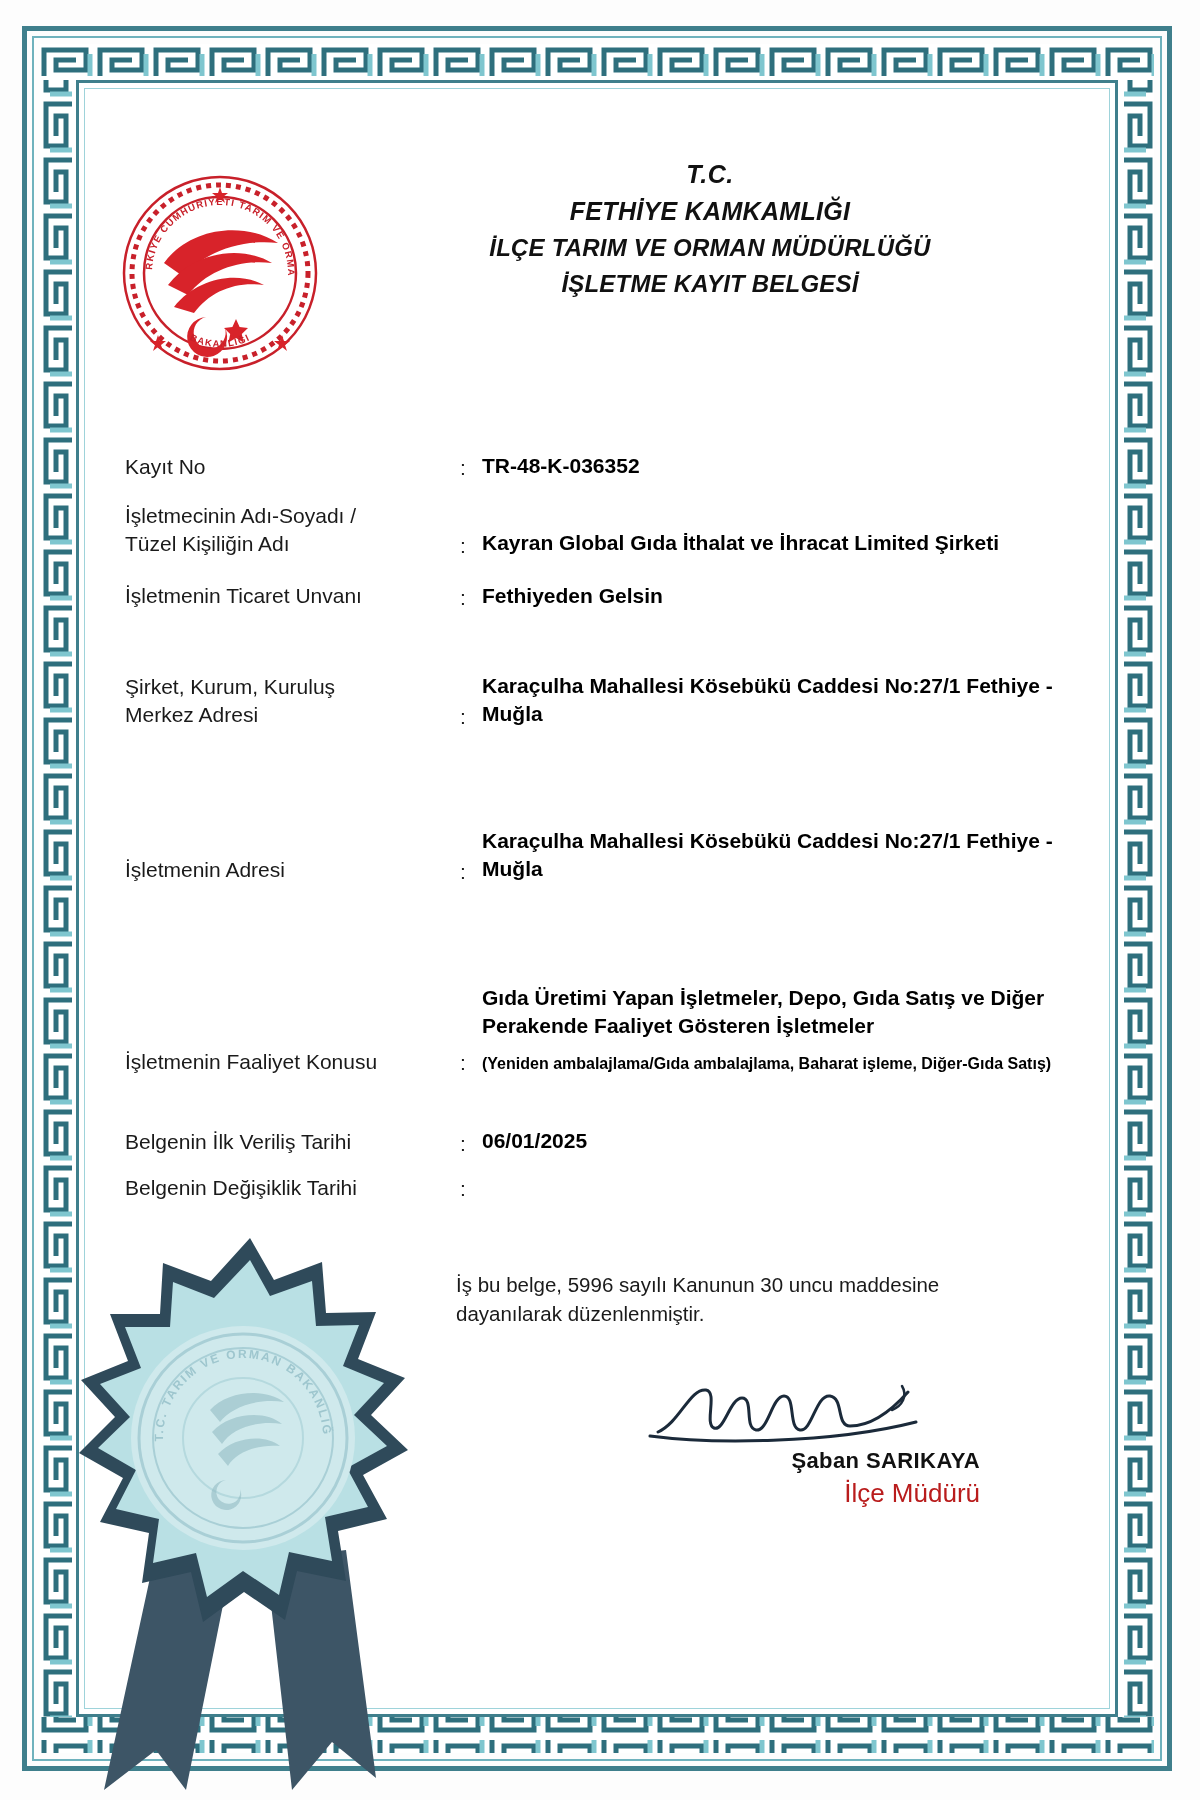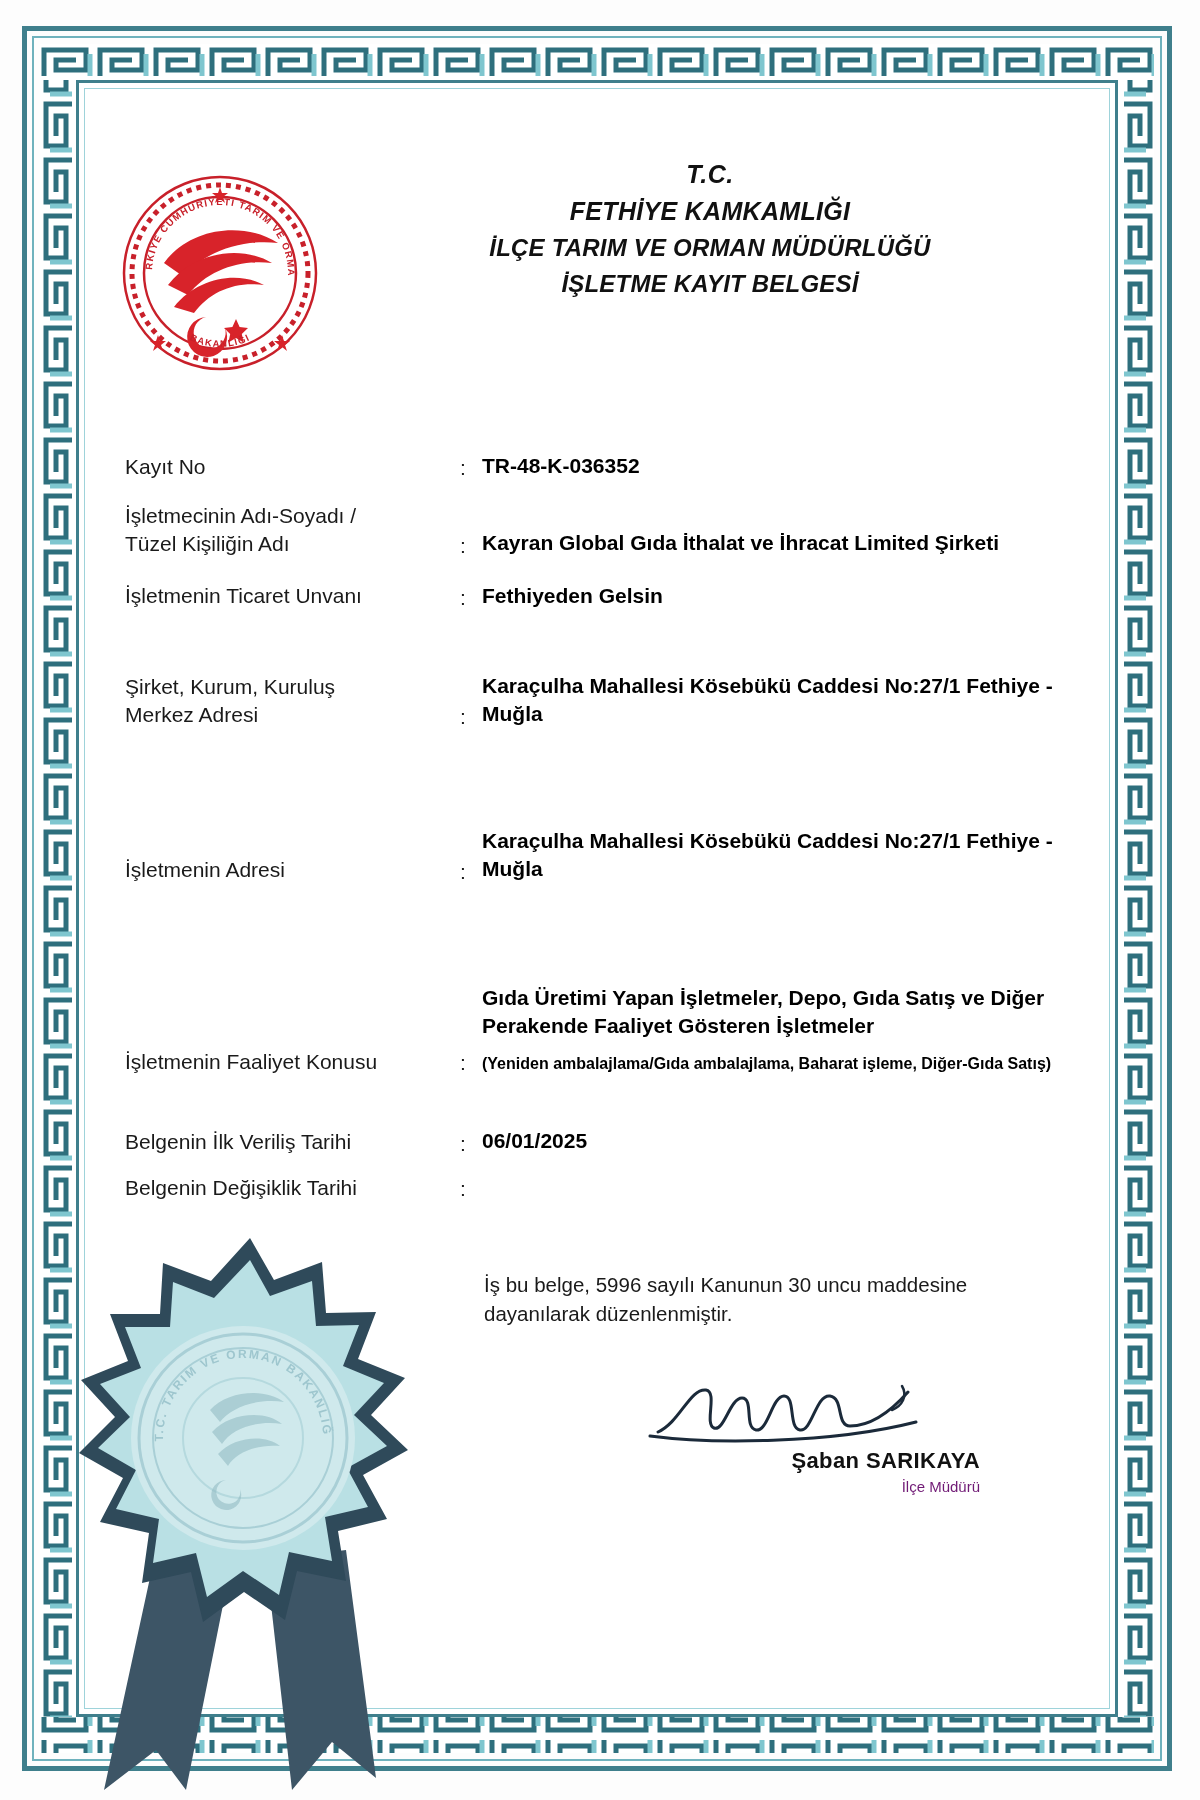--- a/index.html
+++ b/index.html
@@ -151,21 +151,21 @@
   .r3 { margin-top: 24px; }
   .r4 { margin-top: 62px; }
   .r5 { margin-top: 98px; }
   .r6 { margin-top: 100px; }
   .r7 { margin-top: 52px; }
   .r8 { margin-top: 18px; }
 
   
   #legal {
     position: absolute;
-    left: 484px;
+    left: 456px;
     top: 1270px;
     width: 520px;
     font-size: 20.5px;
     line-height: 1.42;
     color: #1a1a1a;
   }
 
   
   #signature-block {
     position: absolute;
@@ -176,22 +176,22 @@
   }
   #signature-svg { display: block; margin: 0 auto; }
   #signature-block .name {
     font-size: 22px;
     font-weight: 700;
     color: #111;
     letter-spacing: 0.4px;
     margin-top: -12px;
   }
   #signature-block .title {
-    font-size: 15px;
-    color: #701a75;
+    font-size: 26px;
+    color: #b91c1c;
     margin-top: 4px;
   }
 
   
   #seal {
     position: absolute;
     left: 60px;
     top: 1230px;
     width: 360px;
     height: 560px;

